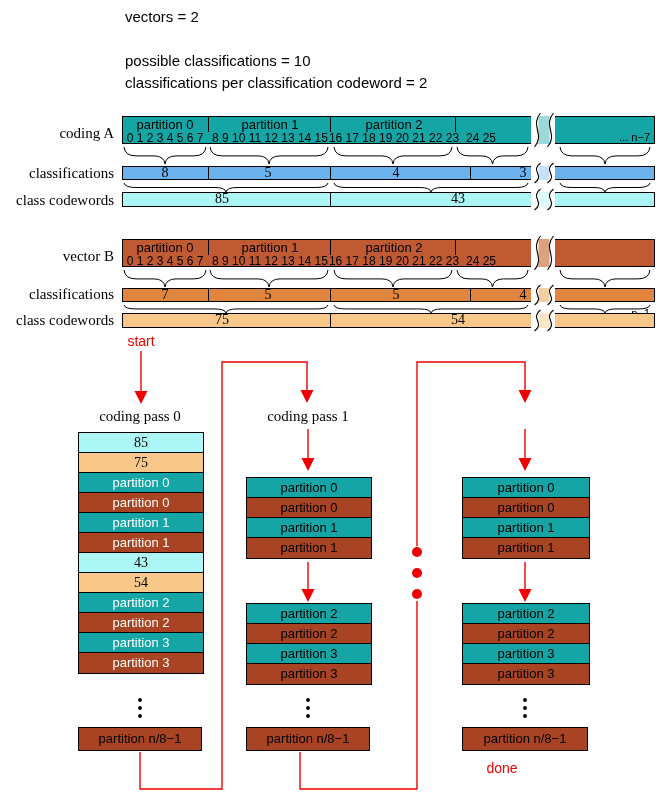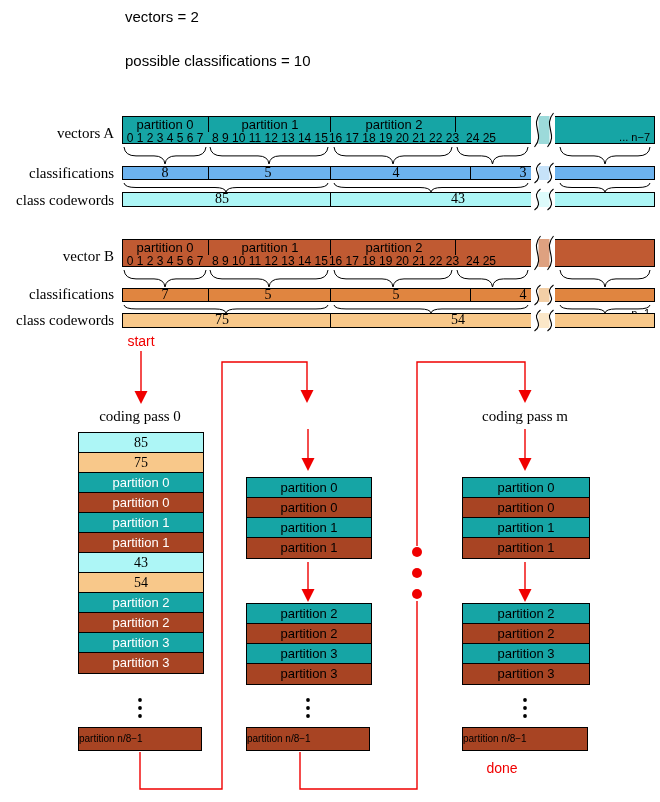--- a/index.html
+++ b/index.html
@@ -17,43 +17,44 @@
   .bar-tail{position:absolute;font-size:11px;color:#000;white-space:nowrap;}
   .bar-divider{position:absolute;width:1px;background:#000;}
   .bar-value{position:absolute;transform:translateX(-50%);
              font-family:"Liberation Serif","DejaVu Serif",serif;font-size:14px;color:#000;}
   .stack{position:absolute;border:1px solid #000;box-sizing:content-box;background:#fff;}
   .stack-row{width:100%;height:20px;line-height:20px;text-align:center;font-size:13px;
              border-bottom:1px solid #000;box-sizing:border-box;overflow:hidden;}
   .stack-row:last-child{border-bottom:none;}
   .stack-row.num{font-family:"Liberation Serif","DejaVu Serif",serif;font-size:14px;}
   .tail-box{position:absolute;border:1px solid #000;box-sizing:border-box;height:24px;line-height:22px;
-            font-size:10px;color:#000;}
+            text-align:center;font-size:13px;color:#000;}
   svg.overlay{position:absolute;left:0;top:0;pointer-events:none;}
 </style>
 </head>
 <body>
 
 <div id="stage">
 
   <div class="info-line" style="top:8px">vectors = 2</div>
   <div class="info-line" style="top:52px">possible classifications = 10</div>
-
-  <div class="row-label" style="top:125px">vectors A</div>
+  <div class="info-line" style="top:74px">classifications per classification codeword = 2</div>
+
+  <div class="row-label" style="top:125px">coding A</div>
   <div class="row-label" style="top:165px">classifications</div>
   <div class="row-label" style="top:192px">class codewords</div>
   <div class="row-label" style="top:248px">vector B</div>
   <div class="row-label" style="top:286px">classifications</div>
   <div class="row-label" style="top:312px">class codewords</div>
 
   <div class="red-label" style="left: 111px; top: 333px; color: rgb(240, 0, 0);">start</div>
   <div class="red-label" style="left: 472px; top: 760px; color: rgb(240, 0, 0);">done</div>
 
   <div class="pass-title" style="left:60px;top:408px">coding pass 0</div>
-  <div class="pass-title" style="left:445px;top:408px">coding pass m</div>
+  <div class="pass-title" style="left:228px;top:408px">coding pass 1</div>
 
   <div id="gen">
       <div class="bar" style="top: 116px; height: 28px; background: rgb(22, 165, 165);"></div>
       <div class="bar-cell-label" style="left: 165px; top: 117px;">partition 0</div>
       <div class="bar-cell-label" style="left: 270px; top: 117px;">partition 1</div>
       <div class="bar-cell-label" style="left: 394px; top: 117px;">partition 2</div>
       <div class="bar-divider" style="left: 208px; top: 117px; height: 15px;"></div>
       <div class="bar-divider" style="left: 330px; top: 117px; height: 15px;"></div>
       <div class="bar-divider" style="left: 455px; top: 117px; height: 15px;"></div>
       <div class="bar-nums" style="left: 165px; top: 131px;">0 1 2 3 4 5 6 7</div>

